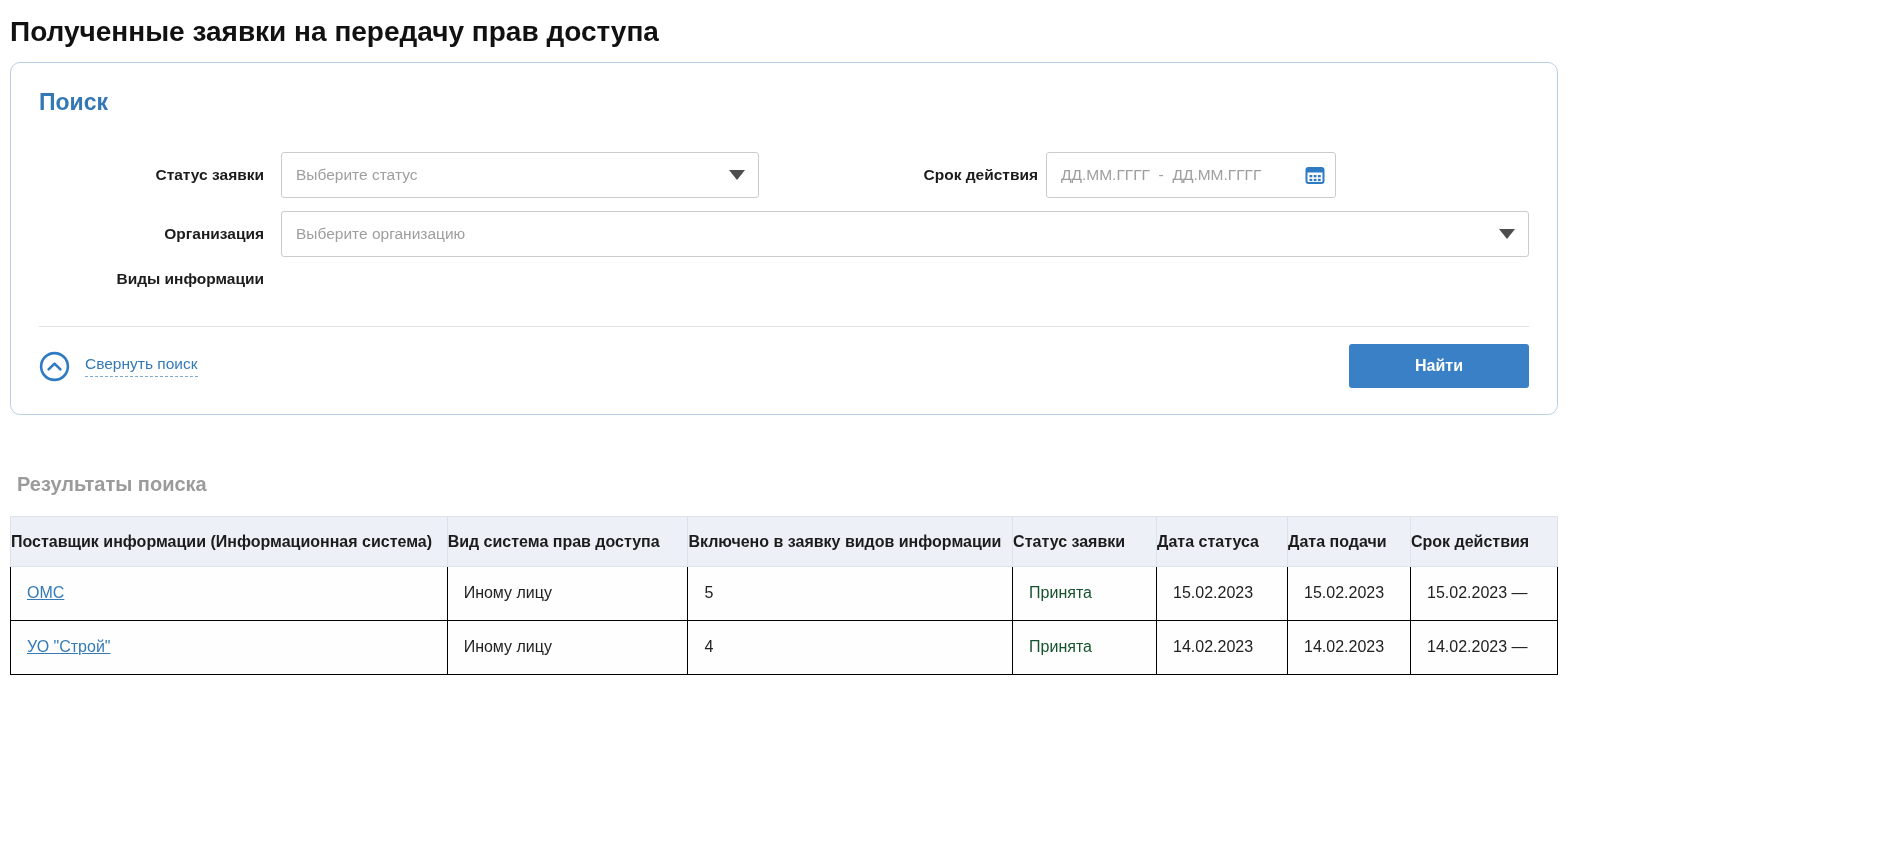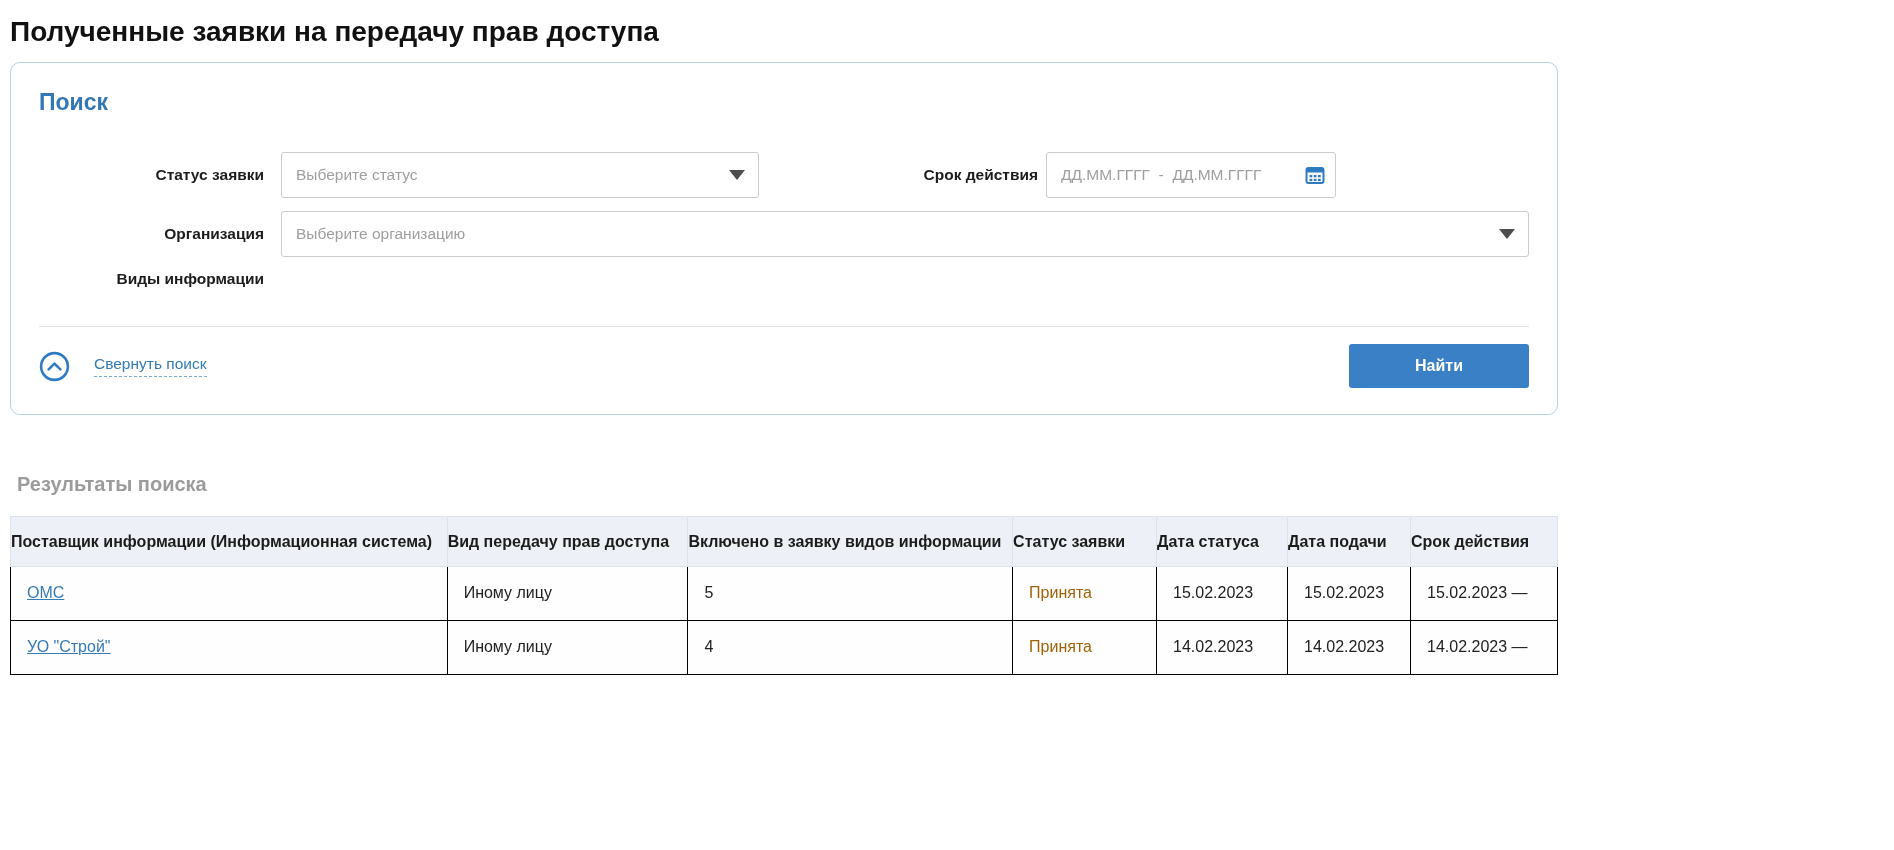--- a/index.html
+++ b/index.html
@@ -98,21 +98,21 @@
     border: none;
     border-top: 1px solid #e3e3e3;
     margin: 38px 0 0;
   }
   .panel-footer {
     display: flex;
     align-items: center;
     justify-content: space-between;
     padding: 17px 0 12px;
   }
-  .collapse-control { display: flex; align-items: center; gap: 24px; cursor: pointer; }
+  .collapse-control { display: flex; align-items: center; gap: 15px; cursor: pointer; }
   .collapse-link {
     color: #337ab7;
     font-size: 15.5px;
     border-bottom: 1px dashed #79a9d4;
     padding-bottom: 3px;
   }
   .find-btn { width: 180px; height: 44px; font-size: 16px; }
 
   
   .results-heading {
@@ -139,21 +139,21 @@
     color: #1c1c1c;
   }
   .results-table tbody td {
     background: #fefefe;
     padding: 16px;
     vertical-align: middle;
     border: 1px solid #000000;
     line-height: 1.3;
   }
   .cell-link { color: #337ab7; text-decoration: underline; cursor: pointer; }
-  .status-accepted { color: #a16207; }
+  .status-accepted { color: #14532d; }
 </style>
 </head>
 <body>
 
 <div class="page">
 
   <h1 class="page-title">Полученные заявки на передачу прав доступа</h1>
 
   <section class="search-panel">
     <h2 class="search-heading">Поиск</h2>
@@ -218,21 +218,21 @@
         <col style="width:241px">
         <col style="width:325px">
       <col style="width:144px">
         <col style="width:131px">
         <col style="width:123px">
         <col style="width:147px">
     </colgroup>
     <thead>
       <tr>
         <th>Поставщик информации (Информационная система)</th>
-        <th>Вид передачу прав доступа</th>
+        <th>Вид система прав доступа</th>
         <th>Включено в заявку видов информации</th>
         <th>Статус заявки</th>
         <th>Дата статуса</th>
         <th>Дата подачи</th>
         <th>Срок действия</th>
       </tr>
     </thead>
     <tbody>
       <tr>
         <td><a class="cell-link">ОМС</a></td>

